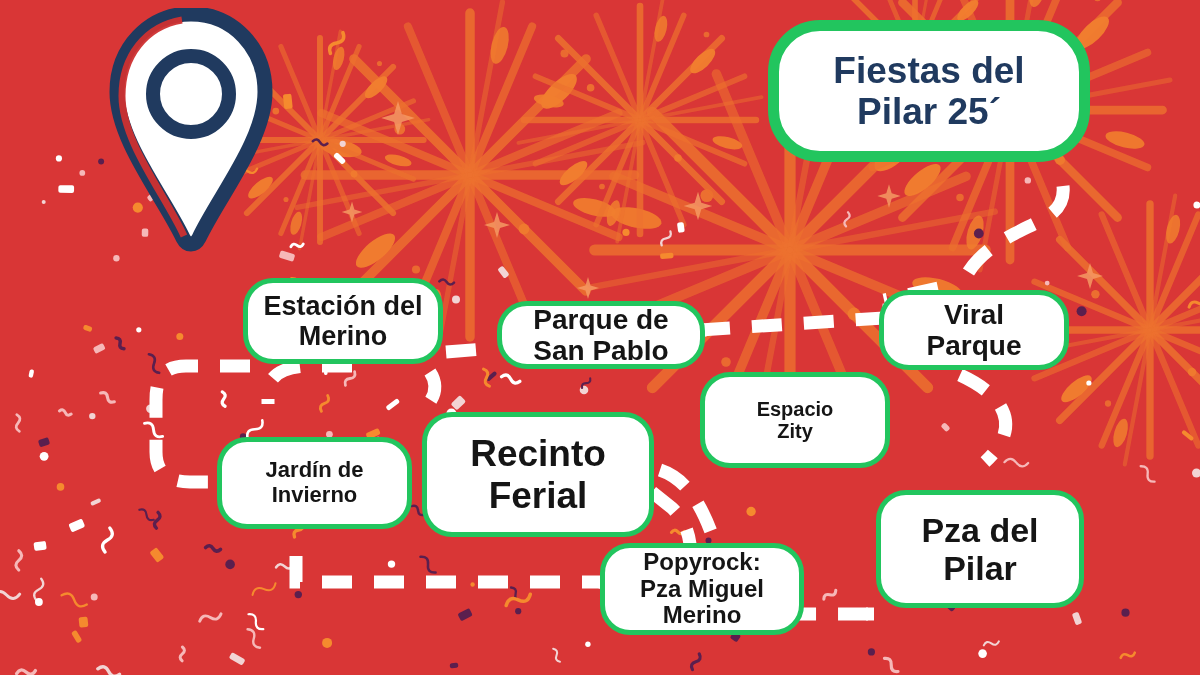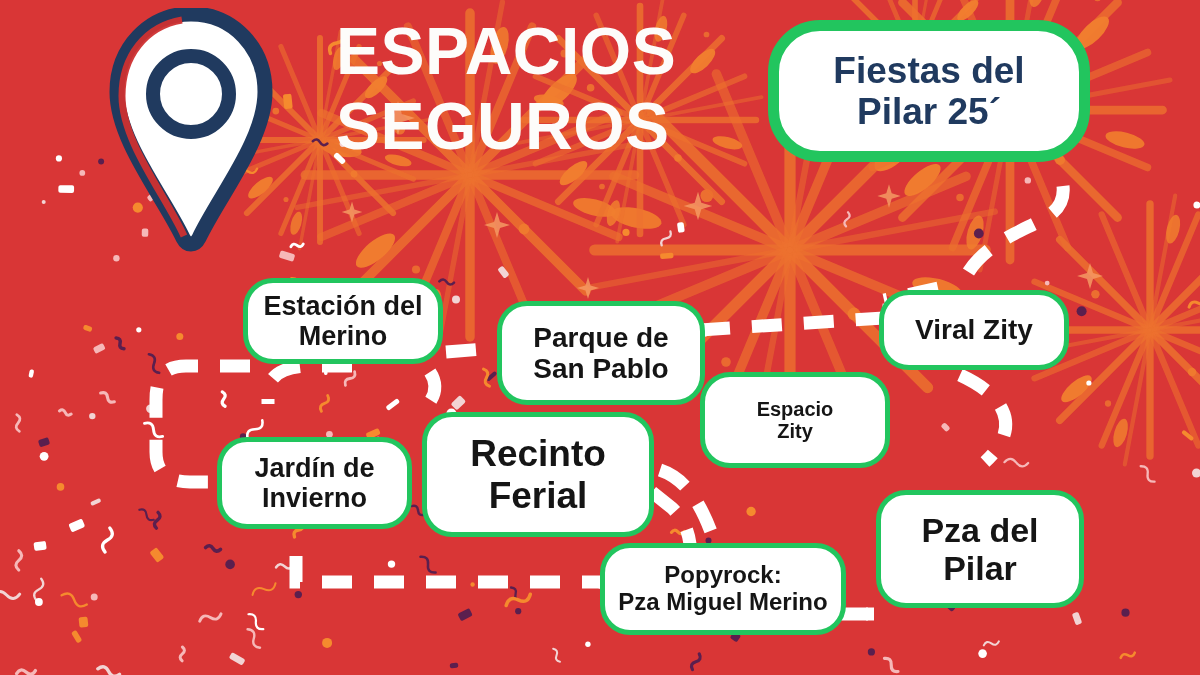--- a/index.html
+++ b/index.html
@@ -311,22 +311,20 @@
       <path d="M0,0 q8.0,6.6 0,13.3 q-8.0,6.6 0,13.3" fill="none" stroke="#f58a2e" stroke-width="3.5" stroke-linecap="round" transform="translate(530.3,594.3) rotate(65)"></path>
       <circle cx="751.1" cy="511.5" r="4.7" fill="#f58a2e"></circle>
     </svg>
 
   <svg id="pin" viewBox="0 0 166 248" aria-hidden="true">
     <path d="M83 6 C41 6 9 40 9 84 c0 48 46 104 66 146 4 8 12 8 16 0 20 -42 66 -98 66 -146 C157 40 125 6 83 6 Z" fill="#ffffff" stroke="#203a5f" stroke-width="15"></path>
     <path d="M74 12 C38 18 14 48 14 88 c0 46 44 100 62 140" fill="none" stroke="#cf3030" stroke-width="7" opacity=".95"></path>
     <circle cx="83" cy="86" r="38" fill="#ffffff" stroke="#203a5f" stroke-width="14"></circle>
   </svg>
 
-  <div id="headline">ESPACIOS
-SEGUROS</div>
 
   <svg id="routes" viewBox="0 0 1200 675" preserveAspectRatio="none" aria-hidden="true">
       <path class="route" d="M 1063 186 C 1066 214, 1040 220, 1014 234 C 985 249, 966 268, 962 288"></path>
       <path class="route" d="M 938 288 L 884 300"></path>
       <path class="route" d="M 882 310 C 900 312, 907 320, 905 330 L 900 336"></path>
       <path class="route" d="M 700 330 L 884 318"></path>
       <path class="route" d="M 960 375 C 1010 398, 1020 430, 985 462"></path>
       <path class="route" d="M 446 352 L 496 348"></path>
       <path class="route" d="M 352 366 L 312 366 C 280 366, 268 378, 268 392 L 268 404"></path>
       <path class="route" d="M 250 366 L 186 366 C 162 366, 156 380, 156 400 L 156 452 C 156 472, 168 482, 190 482 L 222 482"></path>
@@ -339,28 +337,28 @@
     </svg>
 
   <div class="pill badge" style="left:768px; top:20px; width:322px; height:142px; font-size:37px;">
     <span>Fiestas del
 Pilar 25´</span>
   </div>
 
   <div id="pill-layer">
       <div class="pill" style="left: 243px; top: 278px; width: 200px; height: 86px; font-size: 27px;"><span>Estación del
 Merino</span></div>
-      <div class="pill" style="left: 497px; top: 301px; width: 208px; height: 104px; font-size: 28px;"><span>Parque de
+      <div class="pill" style="left: 497px; top: 301px; width: 208px; height: 68px; font-size: 28px;"><span>Parque de
 San Pablo</span></div>
-      <div class="pill" style="left: 879px; top: 290px; width: 190px; height: 80px; font-size: 28px;"><span>Viral Zity</span></div>
+      <div class="pill" style="left: 879px; top: 290px; width: 190px; height: 80px; font-size: 28px;"><span>Viral Parque</span></div>
       <div class="pill" style="left: 700px; top: 372px; width: 190px; height: 96px; font-size: 20px;"><span>Espacio
 Zity</span></div>
-      <div class="pill" style="left: 217px; top: 437px; width: 195px; height: 92px; font-size: 27px;"><span>Jardín de
+      <div class="pill" style="left: 217px; top: 437px; width: 195px; height: 92px; font-size: 22px;"><span>Jardín de
 Invierno</span></div>
       <div class="pill" style="left: 422px; top: 412px; width: 232px; height: 125px; font-size: 37px;"><span>Recinto
 Ferial</span></div>
       <div class="pill" style="left: 876px; top: 465px; width: 208px; height: 118px; font-size: 34px; margin-top: 25px;"><span>Pza del
 Pilar</span></div>
-      <div class="pill" style="left: 600px; top: 543px; width: 246px; height: 92px; font-size: 24px;"><span>Popyrock:
+      <div class="pill" style="left: 600px; top: 543px; width: 204px; height: 92px; font-size: 24px;"><span>Popyrock:
 Pza Miguel Merino</span></div>
     </div>
 
 </div>
 
 </body></html>

